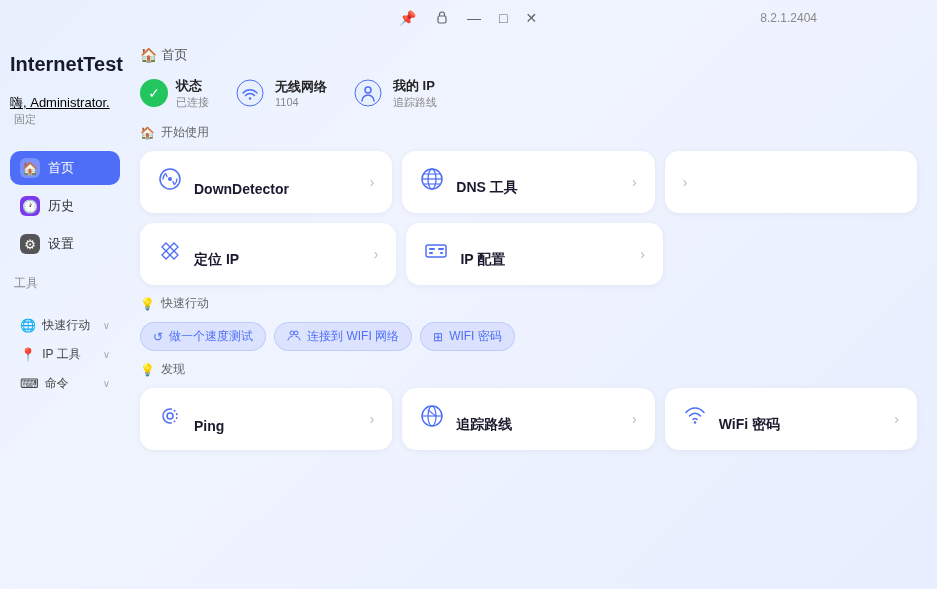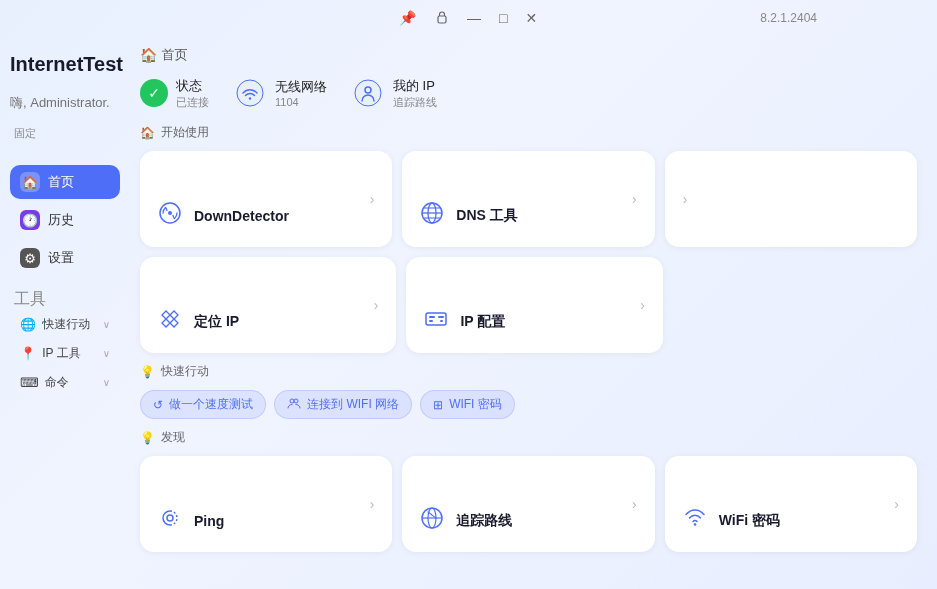--- a/index.html
+++ b/index.html
@@ -53,22 +53,22 @@
     }
     .app-title {
       font-size: 20px;
       font-weight: 700;
       color: #1a1a2e;
       margin-bottom: 18px;
       line-height: 1.2;
     }
     .app-greeting {
       font-size: 13px;
-      color: #737373;
-      margin-bottom: 14px;
+      color: #000000;
+      text-decoration: underline;
     }
     .sidebar-section-label {
       font-size: 11px;
       color: #888;
       margin-bottom: 24px;
       padding-left: 4px;
     }
     .sidebar-nav {
       display: flex;
       flex-direction: column;
@@ -100,23 +100,23 @@
       font-size: 13px;
       flex-shrink: 0;
     }
     .sidebar-item.active .si-icon {
       background: rgba(255,255,255,0.25);
     }
     .sidebar-item.history .si-icon { background: #7c3aed; color: white; }
     .sidebar-item.settings .si-icon { background: #555; color: white; }
 
     .sidebar-tools-label {
-      font-size: 16px;
+      font-size: 12px;
       color: #888;
-      margin-bottom: 0;
+      margin-bottom: 19px;
       padding-left: 4px;
     }
     .sidebar-tool-item {
       display: flex;
       align-items: center;
       gap: 6px;
       padding: 6px 10px;
       border-radius: 8px;
       cursor: pointer;
       font-size: 12px;
@@ -165,21 +165,21 @@
       background: #22c55e;
       border-radius: 50%;
       width: 28px;
       height: 28px;
       display: flex;
       align-items: center;
       justify-content: center;
       color: white;
       font-size: 14px;
     }
-    .status-text-main { font-size: 13px; font-weight: 400; color: #222; }
+    .status-text-main { font-size: 13px; font-weight: 700; color: #222; }
     .status-text-sub { font-size: 11px; color: #888; }
 
     
     .section-label {
       display: flex;
       align-items: center;
       gap: 6px;
       font-size: 12px;
       color: #666;
       margin-bottom: 10px;
@@ -205,23 +205,22 @@
       padding: 16px 18px;
       display: flex;
       align-items: center;
       justify-content: space-between;
       cursor: pointer;
       box-shadow: 0 1px 6px rgba(0,0,0,0.06);
       transition: box-shadow 0.15s, transform 0.1s;
     }
     .tool-card-left {
       display: flex;
-      align-items: center;
+      align-items: flex-end;
       gap: 12px;
-      margin-top: 34px;
     }
     .tool-card-icon {
       font-size: 22px;
       color: #4f6ef7;
     }
     .tool-card-label {
       font-size: 14px;
       font-weight: 600;
       color: #1a1a2e;
     }

